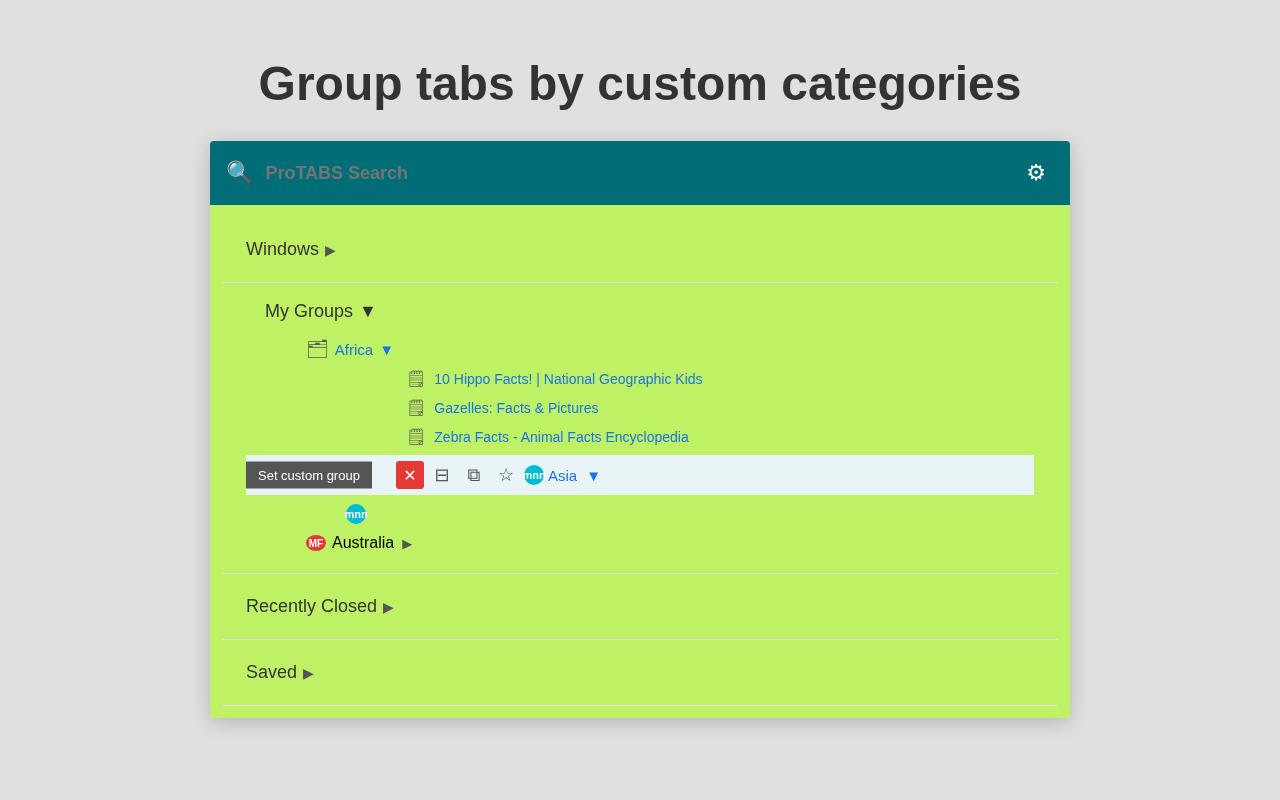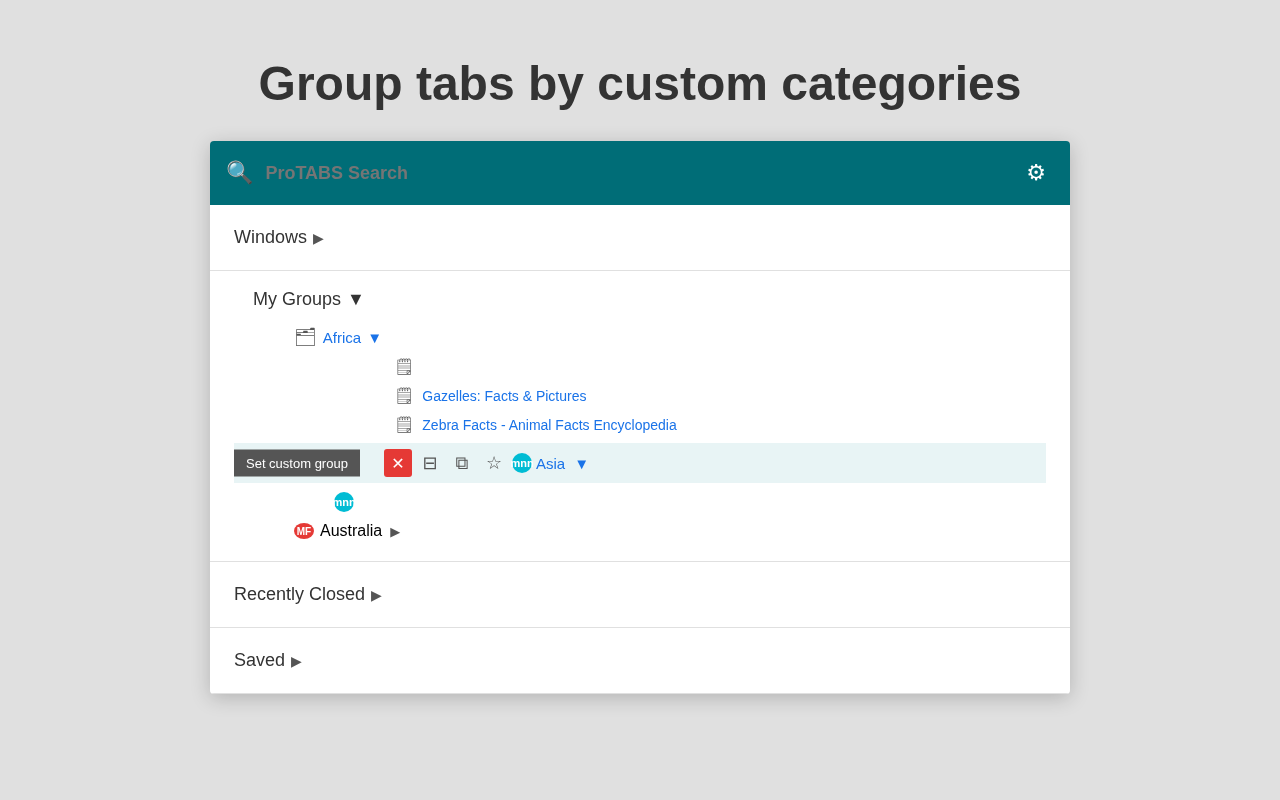--- a/index.html
+++ b/index.html
@@ -67,22 +67,22 @@
     .gear-btn {
       background: transparent;
       border: none;
       cursor: pointer;
       color: white;
       font-size: 22px;
       padding: 8px;
     }
 
     .content-panel {
-      background: #ffffff;
-      padding: 0;
+      background: #bef264;
+      padding: 12px;
     }
 
     .section {
       border-bottom: 1px solid #e0e0e0;
       padding: 16px 24px;
     }
 
     .section-header {
       display: flex;
       align-items: center;
@@ -311,20 +311,21 @@
 
       <div class="group-folder">
         <div class="group-folder-header">
           <span class="folder-icon">🗂</span>
           <span>Africa</span>
           <span>▼</span>
         </div>
 
         <div class="tab-item">
           <span class="tab-icon">🗒</span>
+          <span>10 Hippo Facts! | National Geographic Kids</span>
         </div>
 
         <div class="tab-item">
           <span class="tab-icon">🗒</span>
           <span>Gazelles: Facts &amp; Pictures</span>
         </div>
 
         <div class="tab-item">
           <span class="tab-icon">🗒</span>
           <span>Zebra Facts - Animal Facts Encyclopedia</span>

